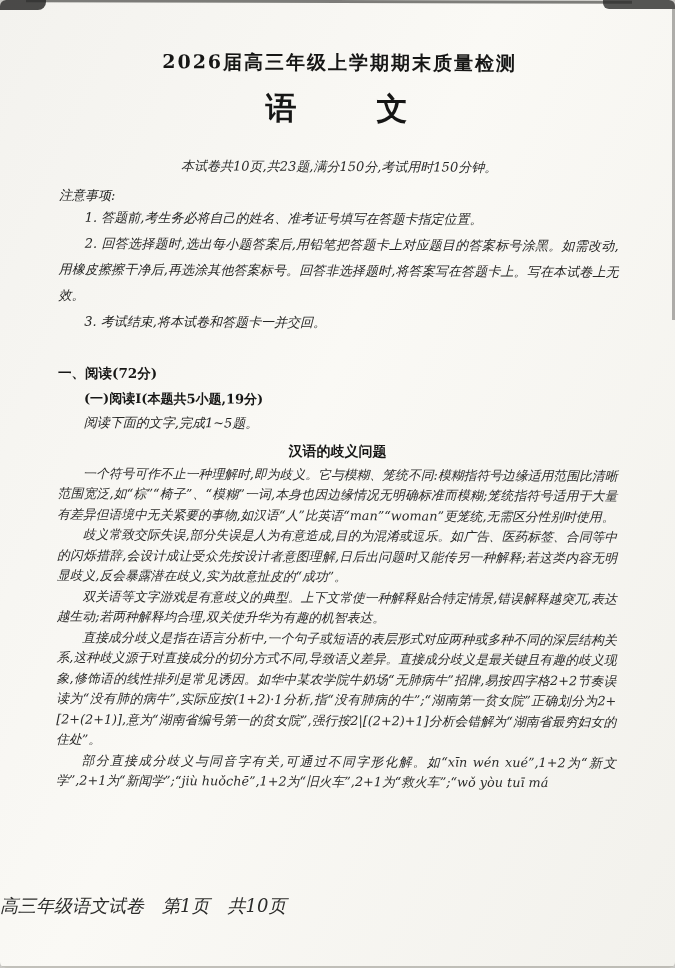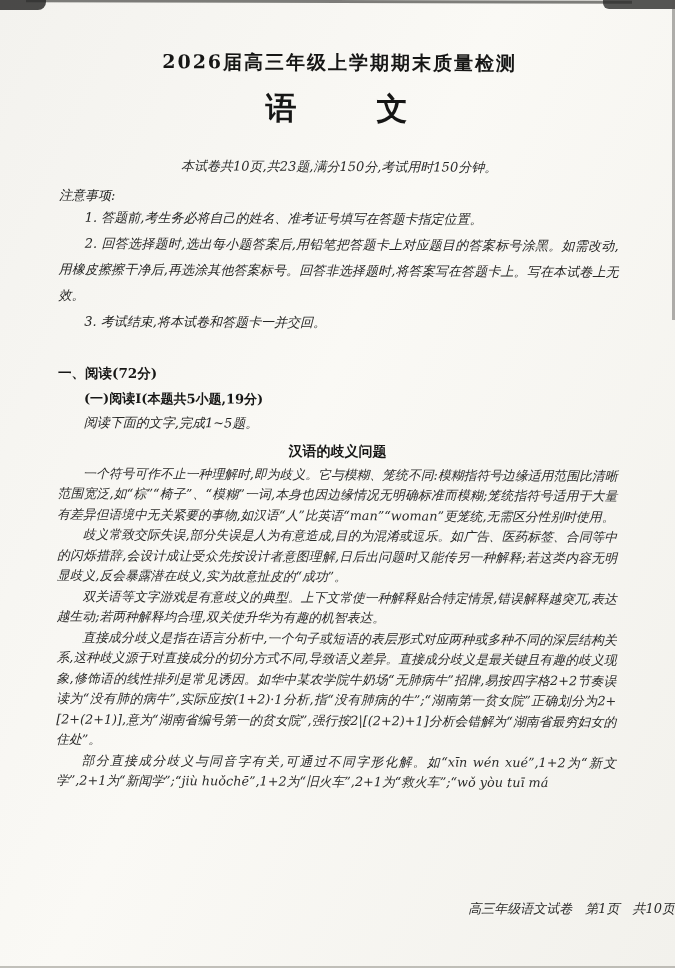--- a/index.html
+++ b/index.html
@@ -13,20 +13,21 @@
     font-family: "DejaVu Serif", "Liberation Serif", serif;
     overflow: hidden;
   }
   .scan {
     position: relative;
     width: 675px;
     height: 968px;
     background: linear-gradient(115deg, #f3f2ee 0%, #faf9f5 45%, #f2f1ec 100%);
     overflow: hidden;
     color: #262625;
+    border-radius: 6px;
   }
   
   .artifact { position: absolute; }
   .artifact-top {
     left: 26px; top: 0;
     width: 606px; height: 3px;
     background: #3a3a38; opacity: .65;
     transform: rotate(0.15deg);
   }
   .artifact-tl {
@@ -131,22 +132,22 @@
     font-size: 12.8px;
     font-style: italic;
     line-height: 1.6;
     text-align: justify;
     color: #2b2b2a;
   }
   .footer {
     position: absolute;
     left: 0; bottom: 50px;
     width: 100%;
-    text-align: right;
-    font-size: 13px;
+    text-align: left;
+    font-size: 18px;
     font-style: italic;
     color: #2b2b2a;
   }
 </style>
 </head>
 <body>
 
 <div class="scan">
   <div class="artifact artifact-top"></div>
   <div class="artifact artifact-tl"></div>

